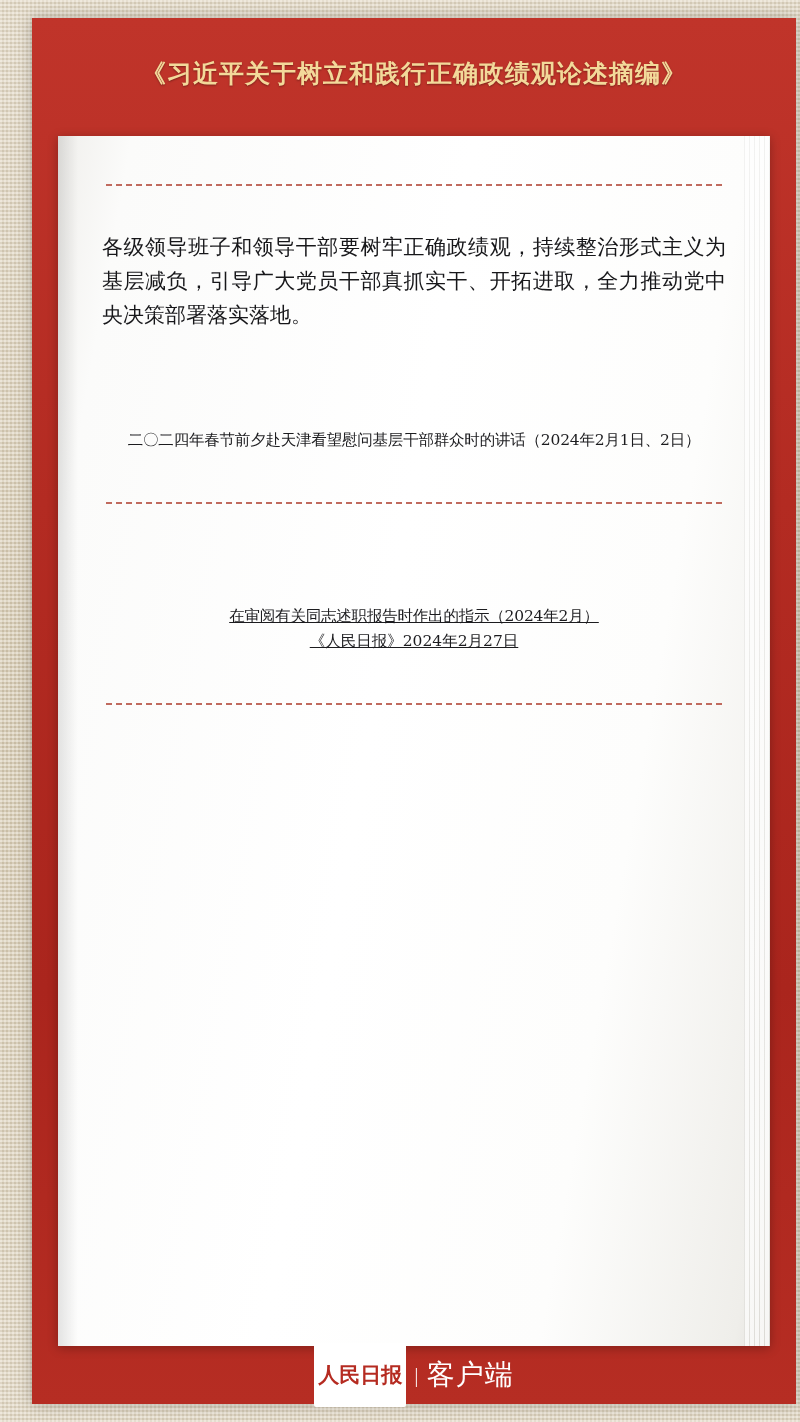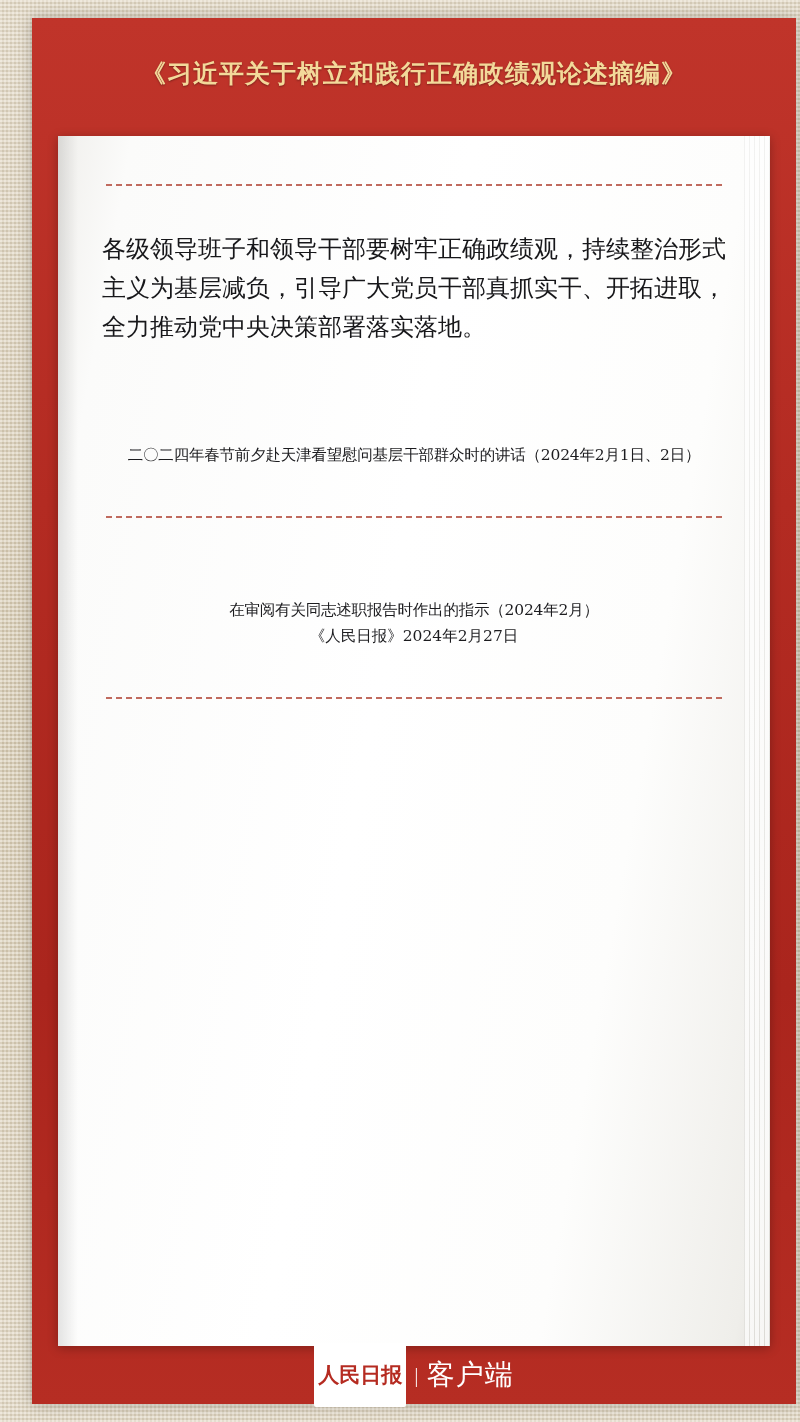--- a/index.html
+++ b/index.html
@@ -106,21 +106,21 @@
 
   .divider {
     margin: 48px 4px 0 4px;
     border: 0;
     border-top: 2px dashed #c06a5e;
     height: 0;
   }
 
   .quote {
     margin-top: 38px;
-    font-size: 24px;
+    font-size: 21px;
     line-height: 1.62;
     color: #17171a;
     text-align: justify;
     text-justify: inter-ideograph;
     font-family: "DejaVu Serif", "Liberation Serif", serif;
   }
 
   .source {
     margin-top: 22px;
     text-align: center;
@@ -129,21 +129,21 @@
     color: #1c1c1f;
     font-family: "DejaVu Serif", "Liberation Serif", serif;
   }
   .source .line1 { display: block; white-space: nowrap; letter-spacing: -0.2px; }
   .source .line2 { display: block; }
 
   .block-1 .quote { margin-top: 44px; }
   .block-1 .source { margin-top: 96px; }
   .block-2 { margin-top: 10px; }
   .block-2 .quote { margin-top: 92px; }
-  .block-2 .source { margin-top: 80px; }
+  .block-2 .source { margin-top: 100px; text-decoration: underline; }
 
   
   .footer {
     position: absolute;
     left: 0;
     bottom: 0;
     width: 764px;
     height: 58px;
     display: flex;
     align-items: center;

